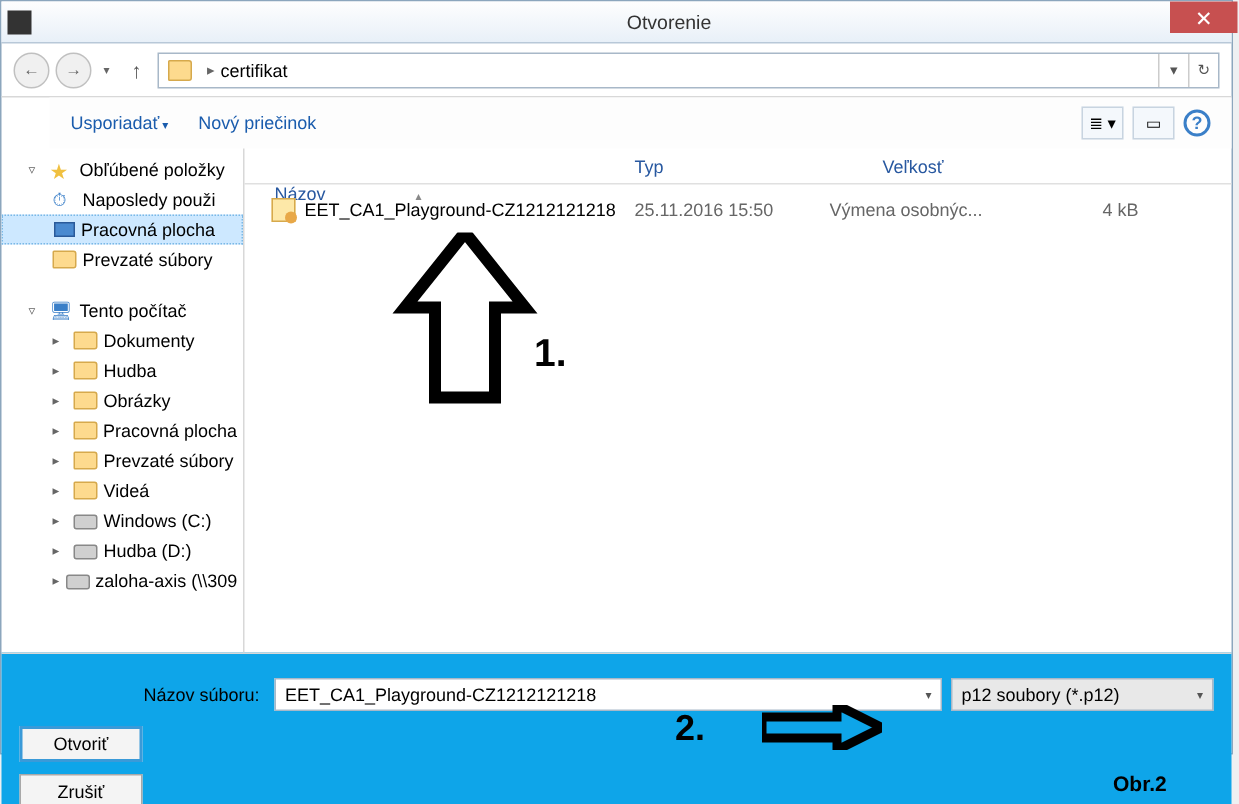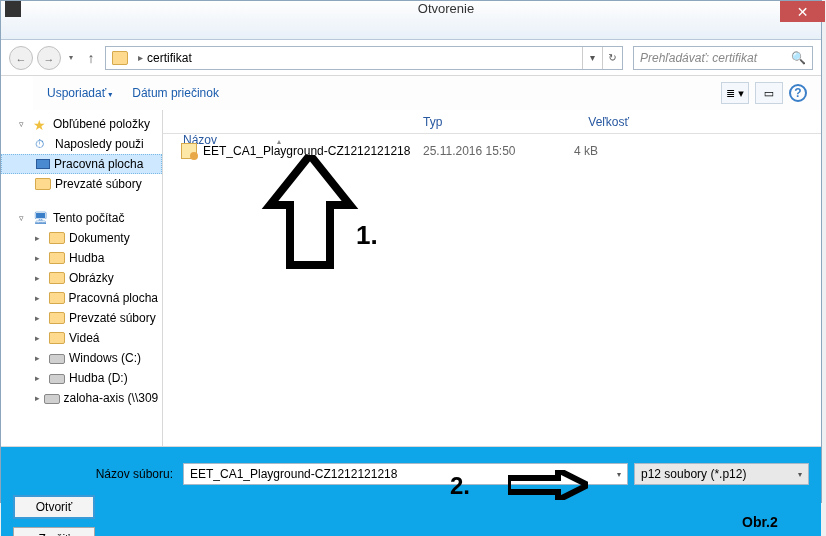--- a/index.html
+++ b/index.html
@@ -1,21 +1,21 @@
 <!DOCTYPE html>
 <html><head>
   <meta charset="utf-8">
   <style>
     * { box-sizing: border-box; margin: 0; padding: 0; }
     body { font-family: "Segoe UI", Tahoma, sans-serif; font-size: 12px; background: #eef0f2; width: 826px; height: 536px; position: relative; }
     
     .dialog { width: 822px; height: 503px; background: white; border: 1px solid #8ca6bd; position: relative; }
     
     
-    .titlebar { height: 39px; background: linear-gradient(#fefefe, #e8f0f8); border-bottom: 1px solid #b8c8d8; display: flex; align-items: flex-start; padding: 0 4px; position: relative; gap: 48px; }
+    .titlebar { height: 28px; background: linear-gradient(#fefefe, #e8f0f8); border-bottom: 1px solid #b8c8d8; display: flex; align-items: center; padding: 0 4px; position: relative; gap: 48px; }
     .titlebar-icon { width: 16px; height: 16px; background: #333; margin-right: 6px; }
     .titlebar-title { flex: 1; text-align: center; font-size: 13px; color: #333; }
     .close-btn { width: 45px; height: 21px; background: #c75050; color: white; display: flex; align-items: center; justify-content: center; position: absolute; right: -4px; top: 0; font-size: 14px; }
     
     
     .navbar { height: 36px; display: flex; align-items: center; padding: 4px 8px; gap: 4px; border-bottom: 1px solid #d8d8d8; }
     .nav-arrow { width: 24px; height: 24px; border: 1px solid #c0c0c0; border-radius: 50%; display: flex; align-items: center; justify-content: center; background: #f0f0f0; font-size: 11px; color: #666; }
     .nav-dd { width: 12px; display: flex; align-items: center; justify-content: center; font-size: 8px; color: #666; }
     .nav-up { width: 20px; height: 20px; display: flex; align-items: center; justify-content: center; color: #555; font-size: 14px; }
     .addr-bar { flex: 1; height: 24px; border: 1px solid #a8b8c8; display: flex; align-items: center; background: white; }
@@ -54,21 +54,21 @@
     .sort-ind { margin-left: 60px; color: #888; font-size: 8px; }
     .col-date { width: 130px; }
     .col-type { width: 140px; }
     .col-size { width: 80px; text-align: right; padding-right: 14px; }
     .file-row { display: flex; height: 22px; align-items: center; margin-top: 6px; font-size: 12px; }
     .file-icon { width: 16px; height: 16px; background: #fde8a8; border: 1px solid #d6a94c; margin-left: 18px; margin-right: 6px; position: relative; }
     .file-icon::after { content: ''; position: absolute; width: 8px; height: 8px; background: #e8a848; border-radius: 50%; bottom: -2px; right: -2px; }
     .file-name { width: 220px; }
     .file-date { width: 130px; color: #666; }
     .file-type { width: 140px; color: #666; white-space: nowrap; overflow: hidden; text-overflow: ellipsis; }
-    .file-size { width: 80px; text-align: center; padding-right: 14px; color: #666; }
+    .file-size { width: 80px; text-align: right; padding-right: 14px; color: #666; }
     
     
     .bottom { border-top: 1px solid #d8d8d8; padding: 16px 12px 10px 12px; background: #0ea5e9; }
     .row1 { display: flex; align-items: center; gap: 6px; }
     .fname-label { width: 160px; text-align: right; margin-right: 4px; }
     .fname-input { flex: 1; height: 22px; border: 1px solid #a8b8c8; padding: 0 6px; background: white; display: flex; align-items: center; }
     .fname-input .dd { margin-left: auto; font-size: 8px; color: #555; }
     .filter-select { width: 175px; height: 22px; border: 1px solid #a8b8c8; padding: 0 6px; background: #e8e8e8; display: flex; align-items: center; }
     .filter-select .dd { margin-left: auto; font-size: 8px; color: #555; }
     .row2 { display: flex; justify-content: flex-end; gap: 8px; margin-top: 10px; flex-direction: column; }
@@ -101,31 +101,27 @@
     <div class="nav-dd">▾</div>
     <div class="nav-up">↑</div>
     <div class="addr-bar">
       <div class="addr-folder"></div>
       <span class="addr-sep">▸</span>
       <span>certifikat</span>
       <span style="margin-left:auto"></span>
       <div class="addr-dd">▾</div>
       <div class="addr-ref">↻</div>
     </div>
-    <div class="search-box">
-      <span>Prehľadávať: certifikat</span>
-      <span class="search-icon">🔍</span>
-    </div>
   </div>
 
   <div class="toolbar">
     <span class="tb-link">
       <span>Usporiadať</span><span class="tb-dd">▾</span>
     </span>
-    <span class="tb-link">Dátum priečinok</span>
+    <span class="tb-link">Nový priečinok</span>
     <div class="tb-right">
       <div class="view-btn">≣ ▾</div>
       <div class="view-btn">▭</div>
       <div class="help-btn">?</div>
     </div>
   </div>
 
   <div class="main">
     <div class="sidebar">
       <div class="tree-item lvl1">
@@ -201,20 +197,21 @@
     <div class="filelist">
       <div class="col-headers">
         <div class="col-name"><span>Názov</span><span class="sort-ind">▴</span></div>
         <div class="col-type">Typ</div>
         <div class="col-size">Veľkosť</div>
       </div>
       <div class="file-row">
         <div class="file-icon"></div>
         <div class="file-name">EET_CA1_Playground-CZ1212121218</div>
         <div class="file-date">25.11.2016 15:50</div>
+        <div class="file-type">Výmena osobnýc...</div>
         <div class="file-size">4 kB</div>
       </div>
     </div>
   </div>
 
   <div class="bottom">
     <div class="row1">
       <div class="fname-label">Názov súboru:</div>
       <div class="fname-input">
         <span>EET_CA1_Playground-CZ1212121218</span>

